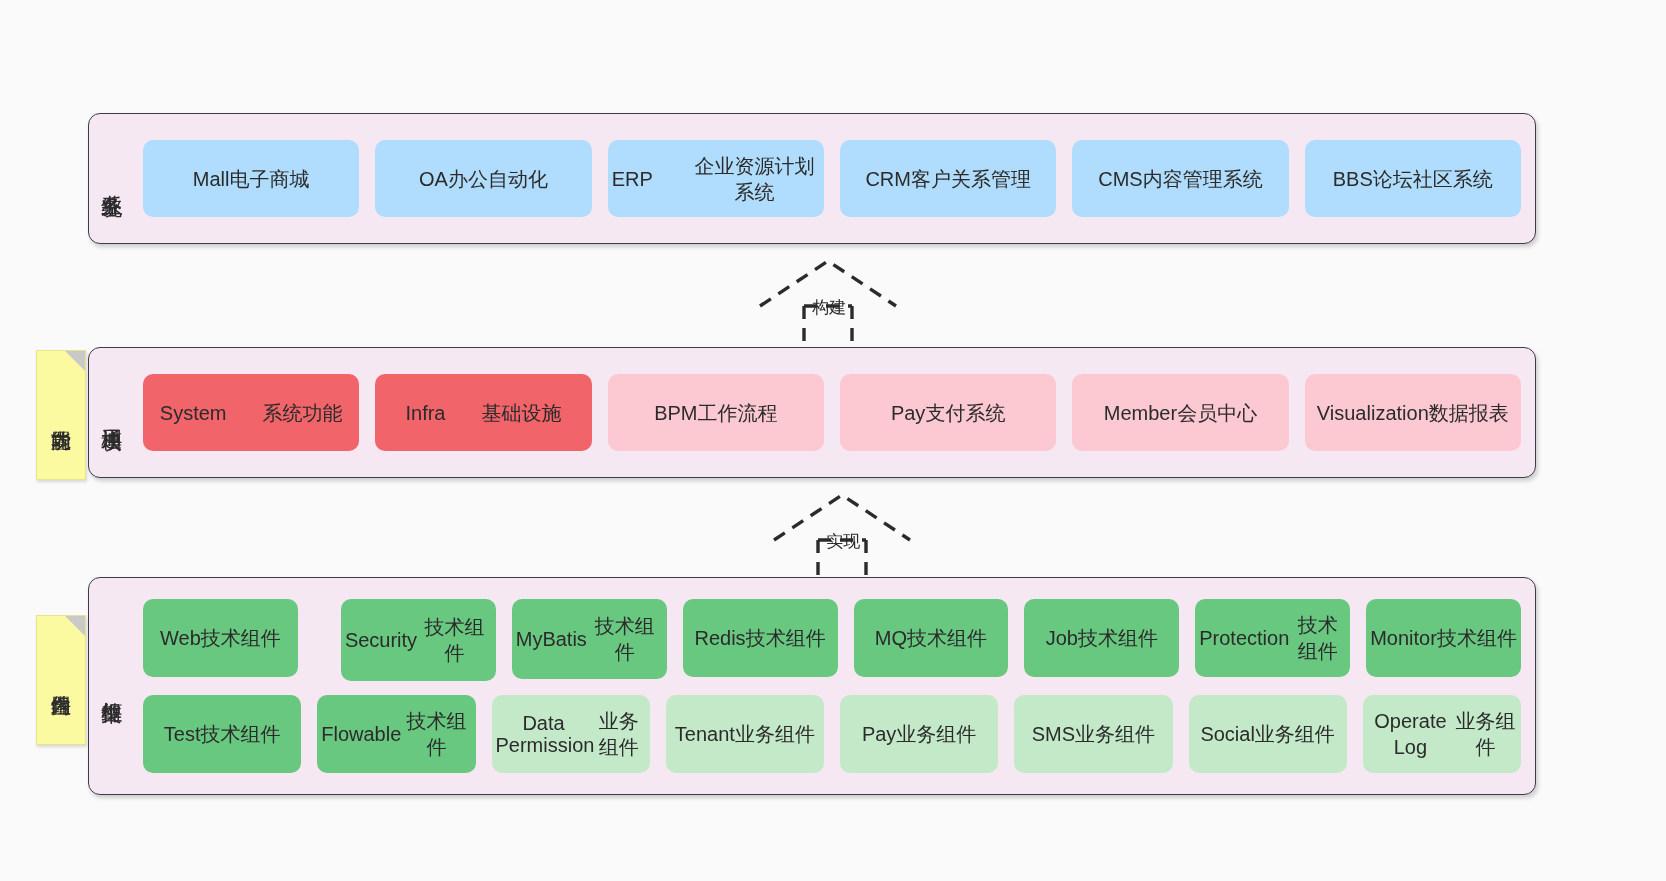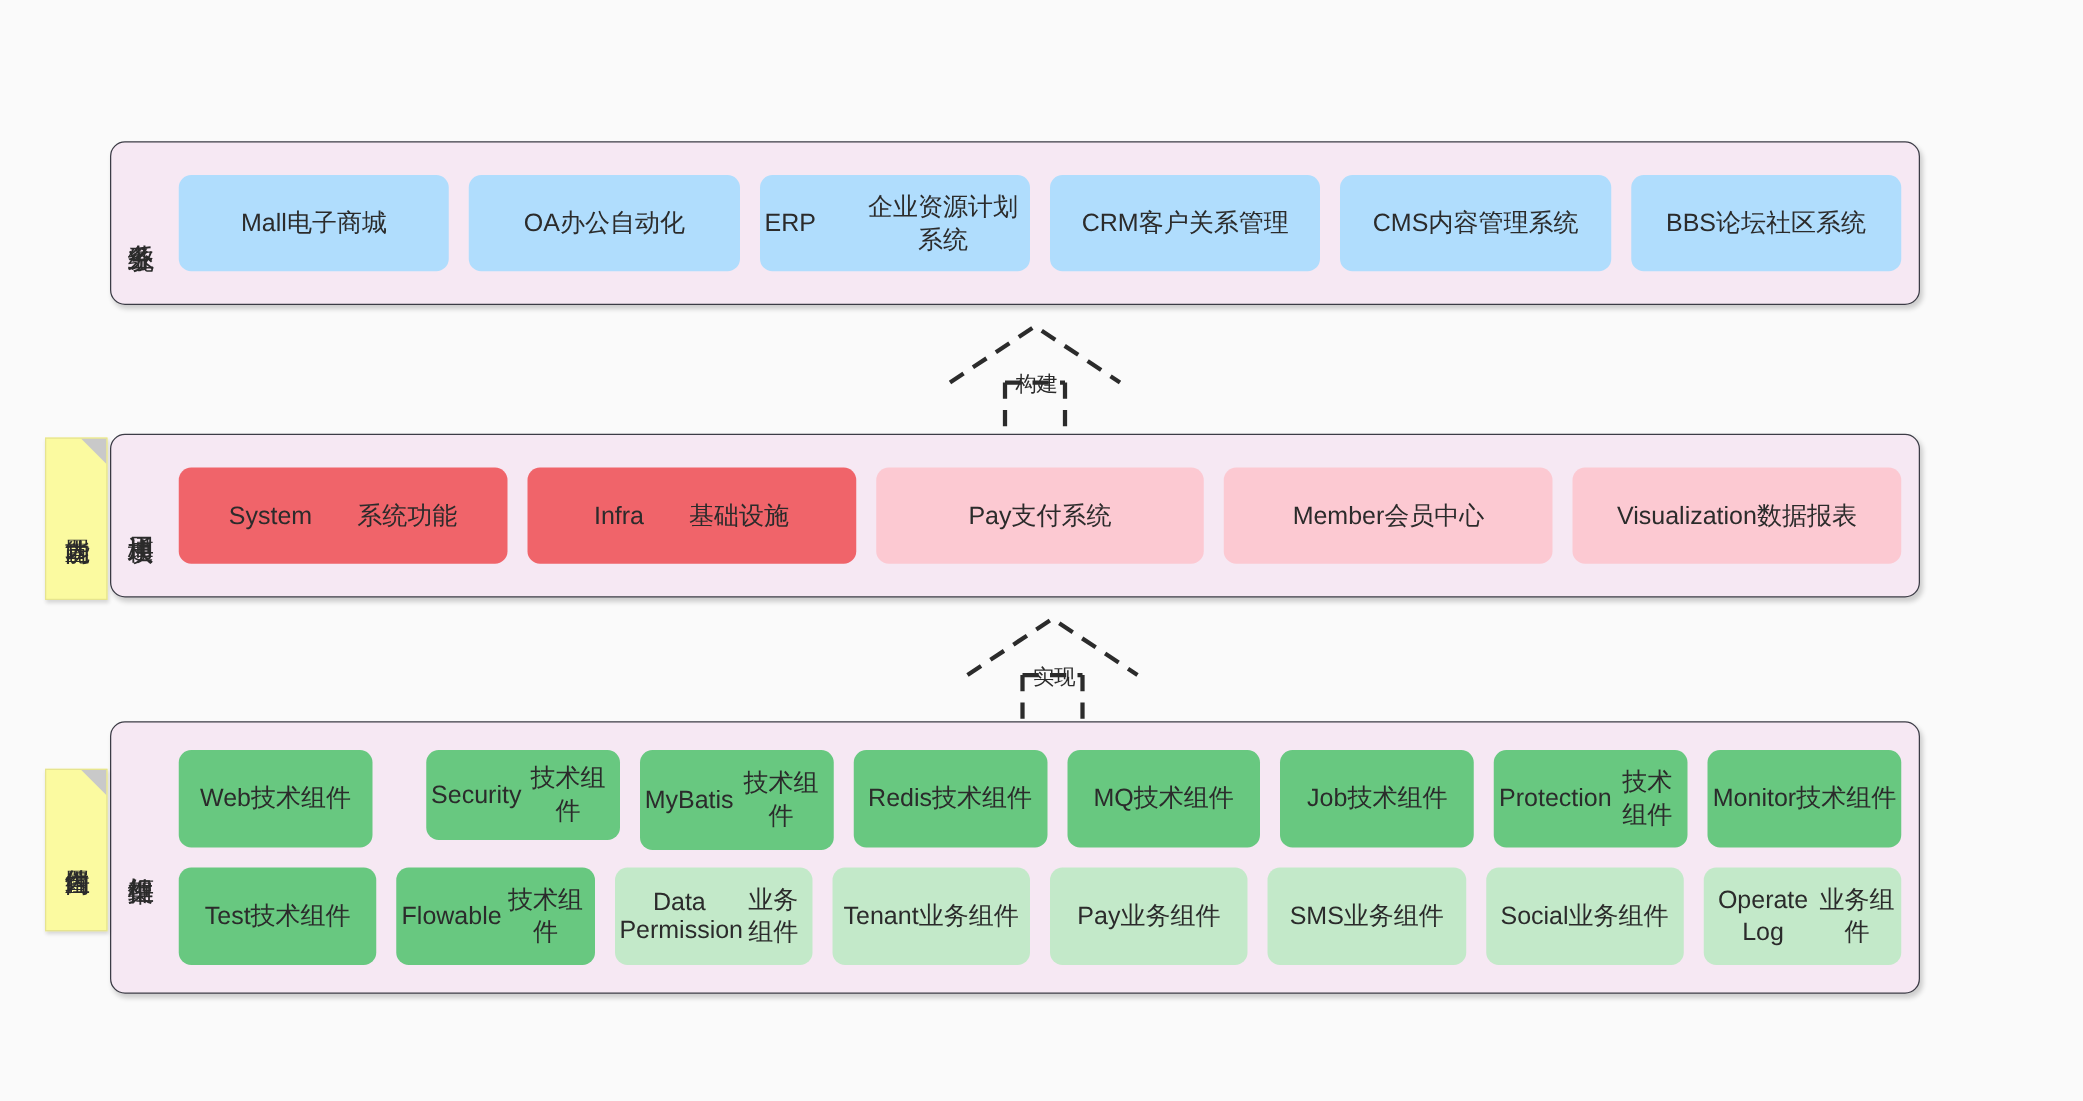--- a/index.html
+++ b/index.html
@@ -175,20 +175,24 @@
     <div class="row">
       <div class="card c-red" style="height:77px;">
         <span class="t1">System</span>
         <span class="t2">系统功能</span>
       </div>
       <div class="card c-red" style="height:77px;">
         <span class="t1">Infra</span>
         <span class="t2">基础设施</span>
       </div>
       <div class="card c-pink" style="height:77px;">
+        <span class="t1">BPM</span>
+        <span class="t2">工作流程</span>
+      </div>
+      <div class="card c-pink" style="height:77px;">
         <span class="t1">Pay</span>
         <span class="t2">支付系统</span>
       </div>
       <div class="card c-pink" style="height:77px;">
         <span class="t1">Member</span>
         <span class="t2">会员中心</span>
       </div>
       <div class="card c-pink" style="height:77px;">
         <span class="t1">Visualization</span>
         <span class="t2">数据报表</span>
@@ -213,21 +217,21 @@
 
 <div class="layer" style="left:88px; top:577px; width:1448px; height:218px;">
   <div class="layer-title">框架组件</div>
   <div class="layer-body">
 
     <div class="row">
       <div class="card c-green" style="height:78px;">
         <span class="t1">Web</span>
         <span class="t2">技术组件</span>
       </div>
-      <div class="card c-green" style="height:72px;margin-left:27px;">
+      <div class="card c-green" style="height:82px;margin-left:27px;">
         <span class="t1">Security</span>
         <span class="t2">技术组件</span>
       </div>
       <div class="card c-green" style="height:80px;">
         <span class="t1">MyBatis</span>
         <span class="t2">技术组件</span>
       </div>
       <div class="card c-green" style="height:78px;">
         <span class="t1">Redis</span>
         <span class="t2">技术组件</span>

